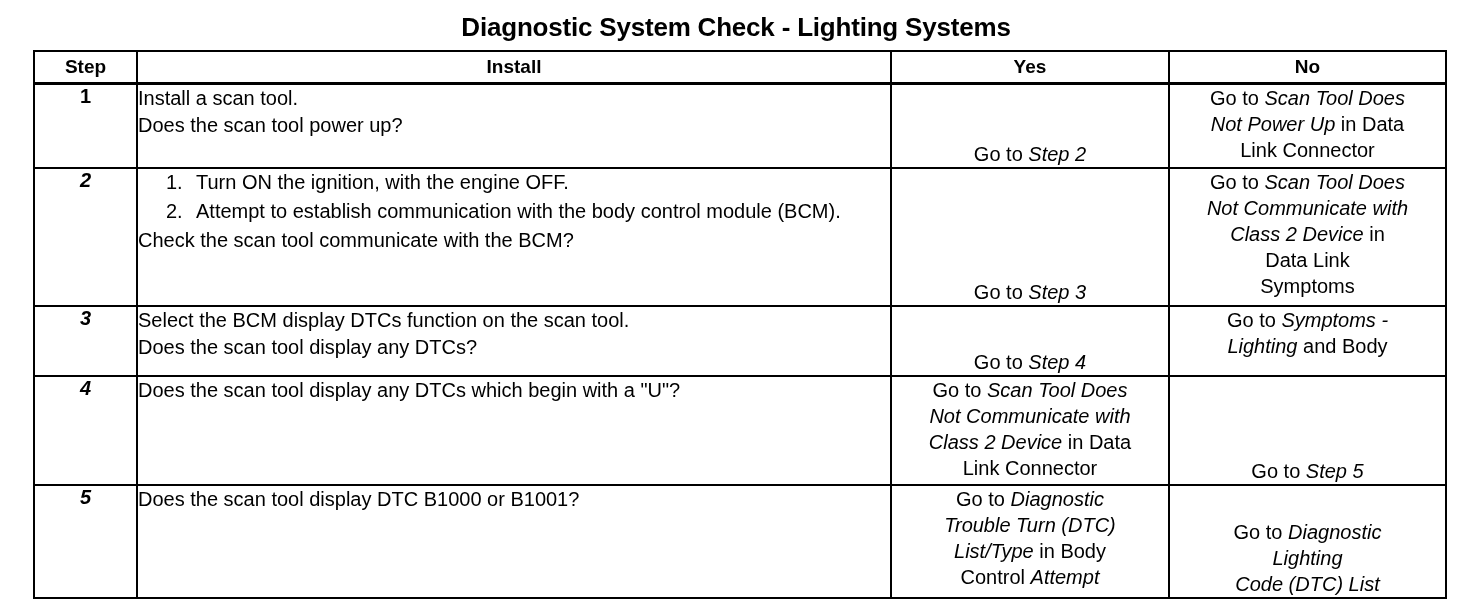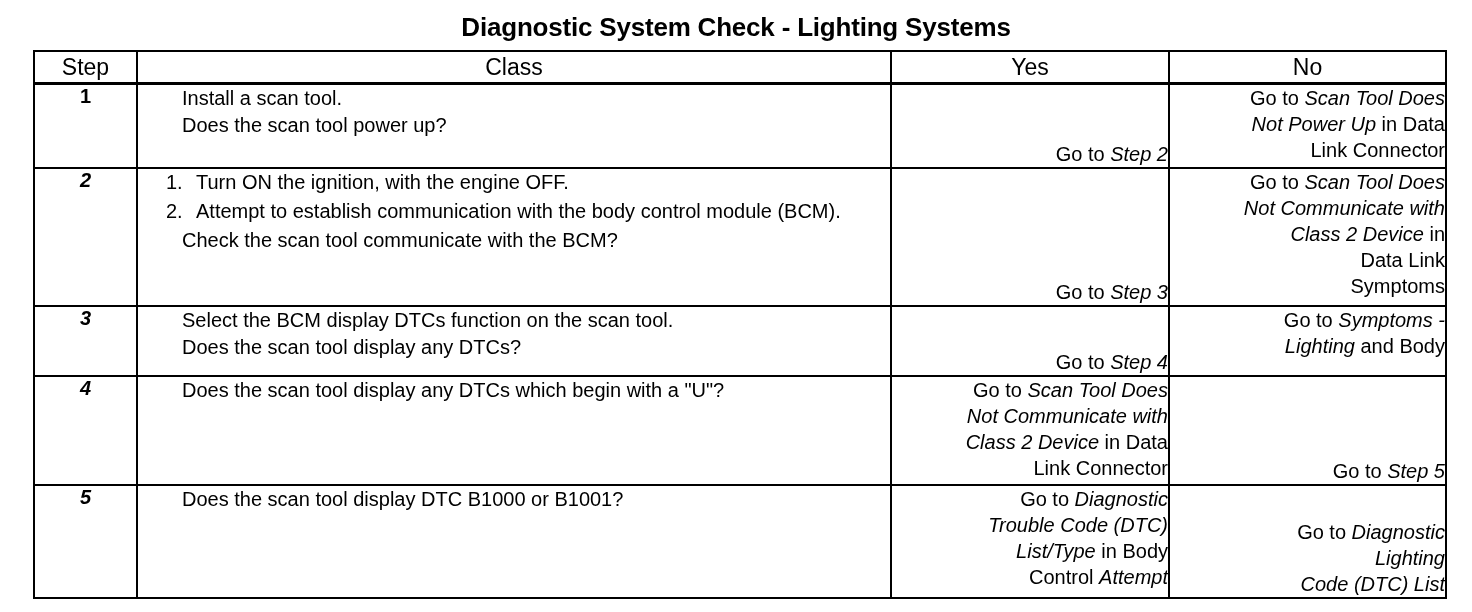--- a/index.html
+++ b/index.html
@@ -59,22 +59,22 @@
 
   
   col.c-step   { width: 103px; }
   col.c-action { width: 754px; }
   col.c-yes    { width: 278px; }
   col.c-no     { width: 277px; }
 
   
   .hdr {
     text-align: center;
-    font-size: 23px;
-    font-weight: normal;
+    font-size: 19px;
+    font-weight: bold;
     height: 30px;
     line-height: 30px;
     padding: 0 4px;
     vertical-align: middle;
     white-space: nowrap;
   }
 
   
   .step-cell {
     text-align: center;
@@ -84,21 +84,21 @@
   }
   .step-cell.italic { font-style: italic; }
 
   
   .action-cell {
     padding: 6px 8px 6px 12px;
     font-size: 20px;
     line-height: 27px;
     text-align: left;
   }
-  .action-line { white-space: nowrap; padding-left: 44px; }
+  .action-line { white-space: nowrap; }
   .action-list {
     margin: 0 0 0 28px;
     padding: 0;
     list-style: none;
   }
   .action-list li {
     position: relative;
     padding-left: 30px;
     margin-bottom: 2px;
   }
@@ -110,21 +110,21 @@
 
   
   .res-cell {
     font-size: 20px;
     line-height: 26px;
     text-align: center;
     padding: 5px 6px 6px 6px;
   }
   .res-cell.top    { vertical-align: top; }
   .res-cell.bottom { vertical-align: bottom; }
-  .res-cell .res-block { display: block; text-align: right; }
+  .res-cell .res-block { display: block; }
   .res-cell i { font-style: italic; }
 
   .nowrap { white-space: nowrap; }
 </style>
 </head>
 <body>
 
 <div class="page">
 
   <div class="doc-title">Diagnostic System Check - Lighting Systems</div>
@@ -132,21 +132,21 @@
   <table class="diag-table">
     <colgroup>
       <col class="c-step">
       <col class="c-action">
       <col class="c-yes">
       <col class="c-no">
     </colgroup>
     <thead>
       <tr>
         <th class="hdr">Step</th>
-        <th class="hdr">Class</th>
+        <th class="hdr">Install</th>
         <th class="hdr">Yes</th>
         <th class="hdr">No</th>
       </tr>
     </thead>
     <tbody id="table-body">
         <tr style="height: 84px;">
           <td class="step-cell">1</td>
           <td class="action-cell">
             <div class="action-line">Install a scan tool.</div>
             <div class="action-line">Does the scan tool power up?</div>
@@ -226,21 +226,21 @@
           </td>
         </tr>
         <tr style="height: 113px;">
           <td class="step-cell italic">5</td>
           <td class="action-cell">
             <div class="action-line">Does the scan tool display DTC B1000 or B1001?</div>
           </td>
           <td class="res-cell top">
             <div>
               <span class="res-block nowrap"><span>Go to </span><i>Diagnostic</i></span>
-              <span class="res-block nowrap"><i>Trouble Code (DTC)</i></span>
+              <span class="res-block nowrap"><i>Trouble Turn (DTC)</i></span>
               <span class="res-block nowrap"><i>List/Type</i><span> in Body</span></span>
               <span class="res-block nowrap"><span>Control </span><i>Attempt</i></span>
             </div>
           </td>
           <td class="res-cell bottom">
             <div>
               <span class="res-block nowrap"><span>Go to </span><i>Diagnostic</i></span>
               <span class="res-block nowrap"><i>Lighting</i></span>
               <span class="res-block nowrap"><i>Code (DTC) List</i></span>
             </div>

